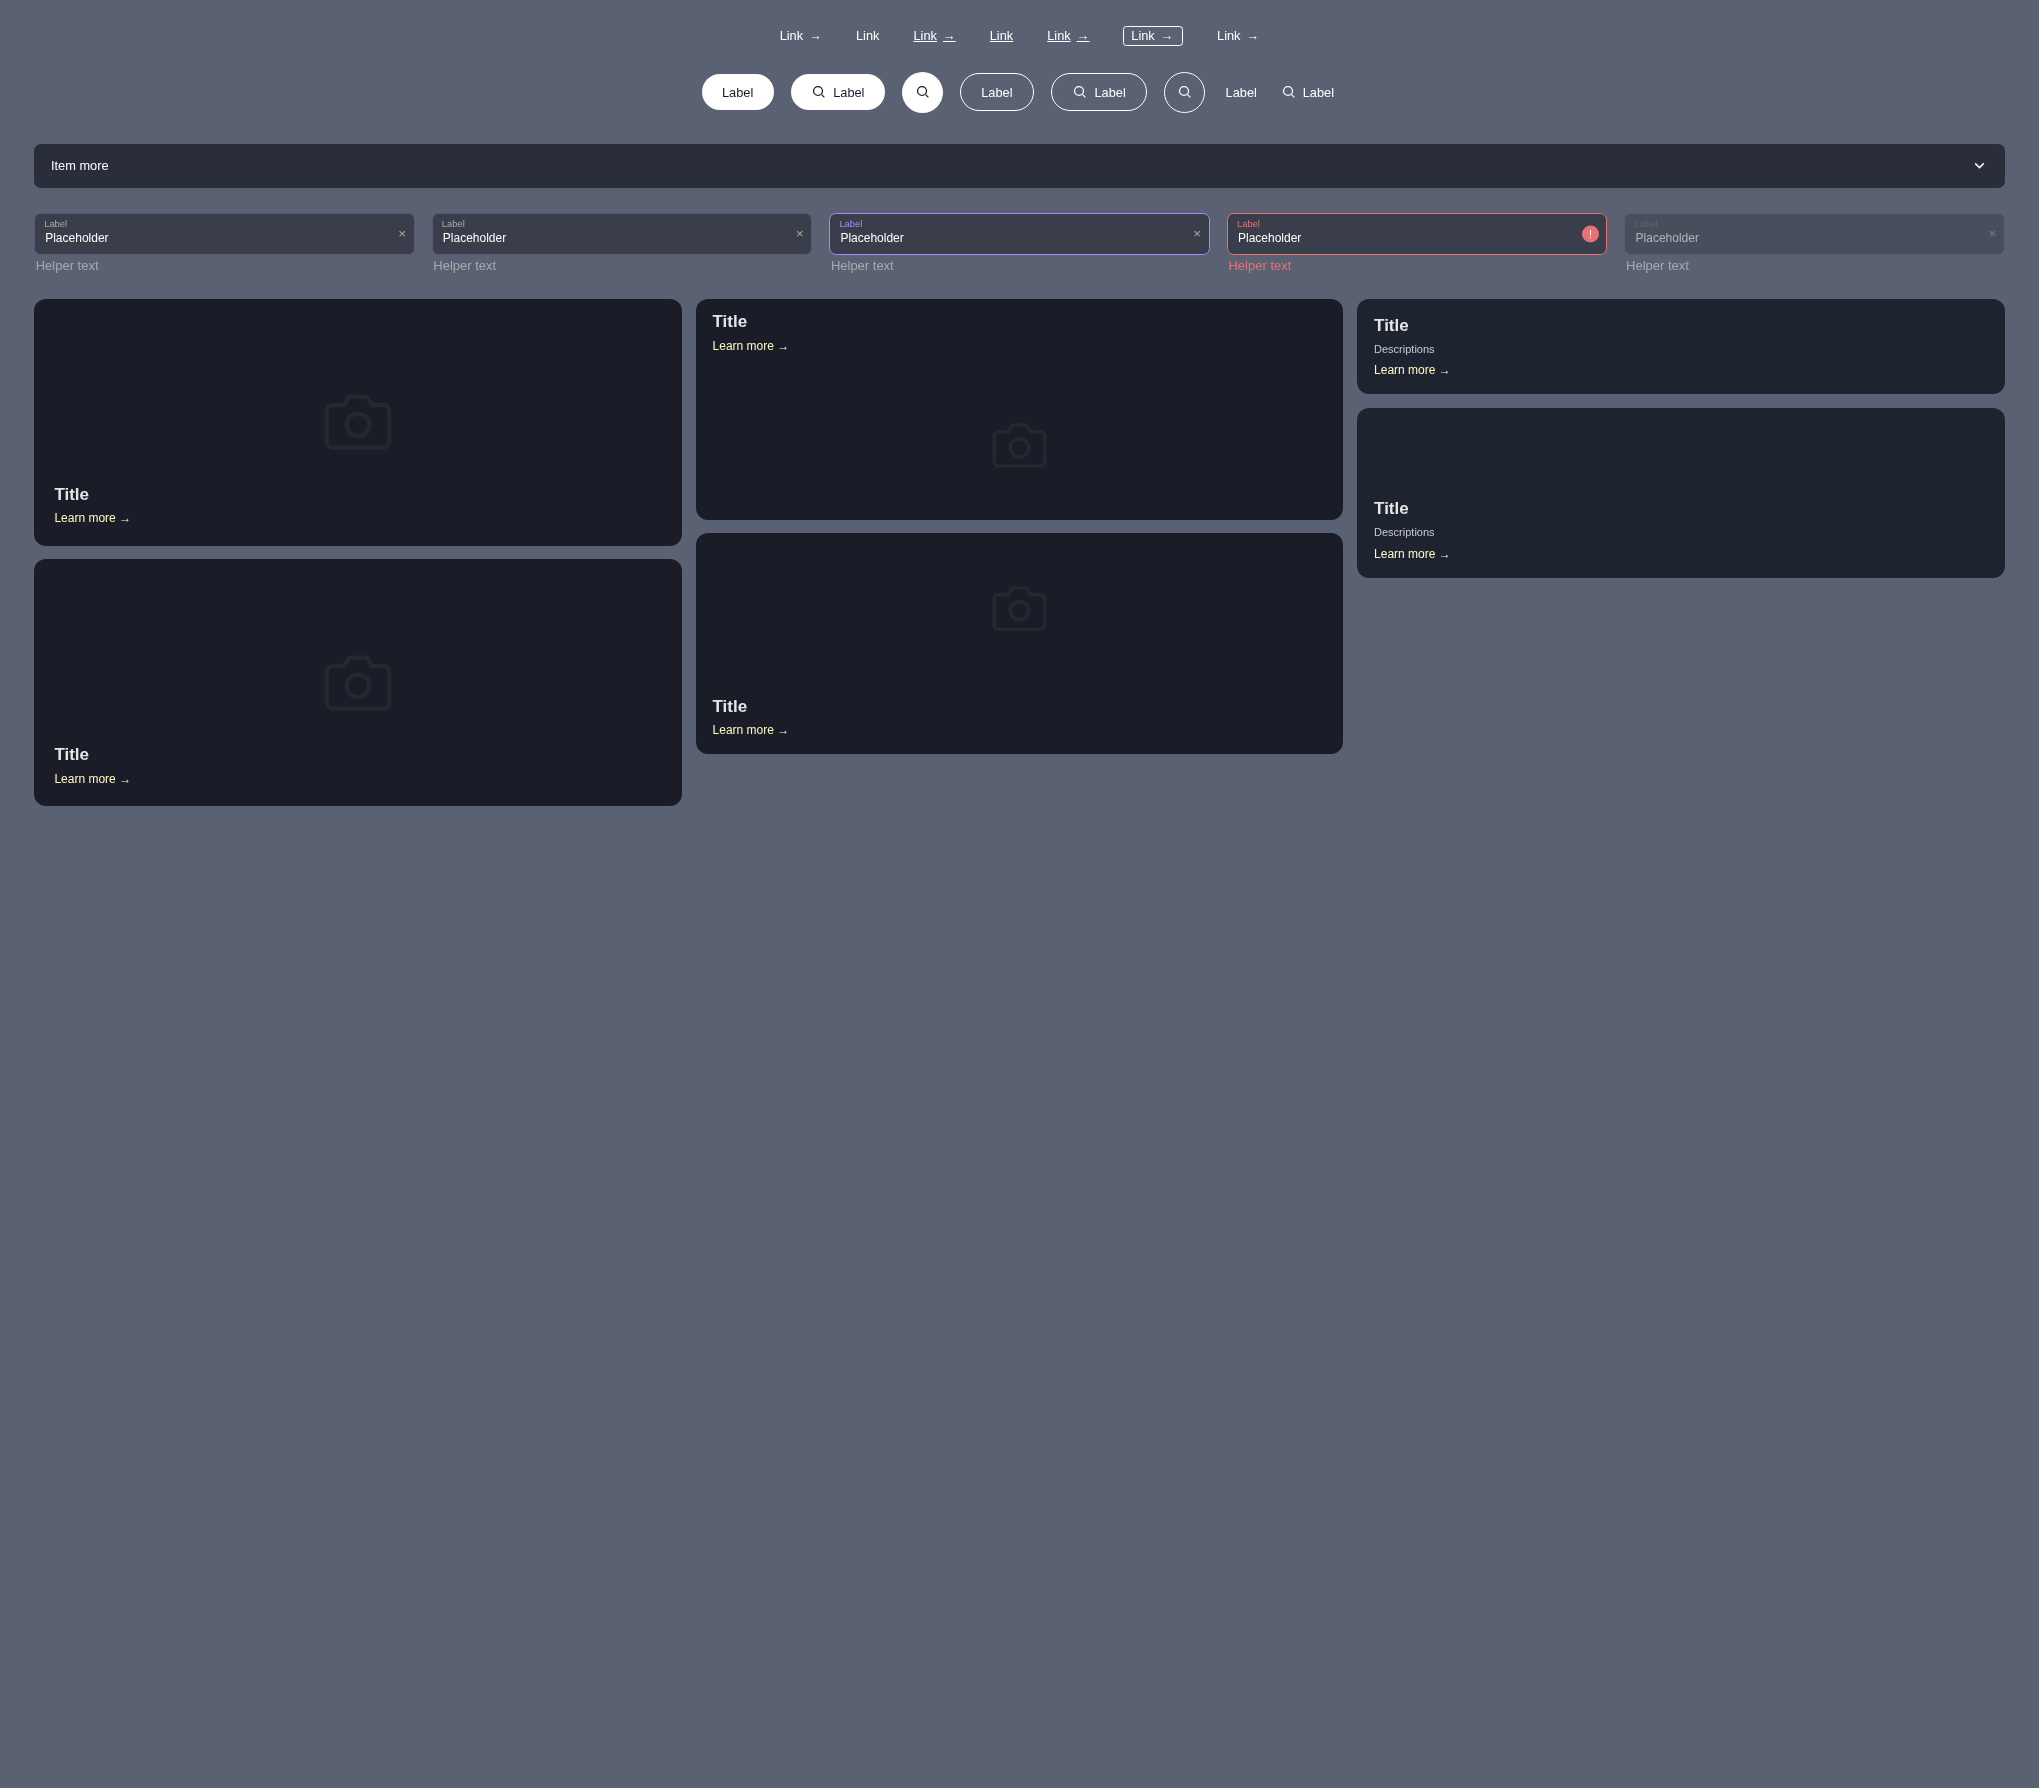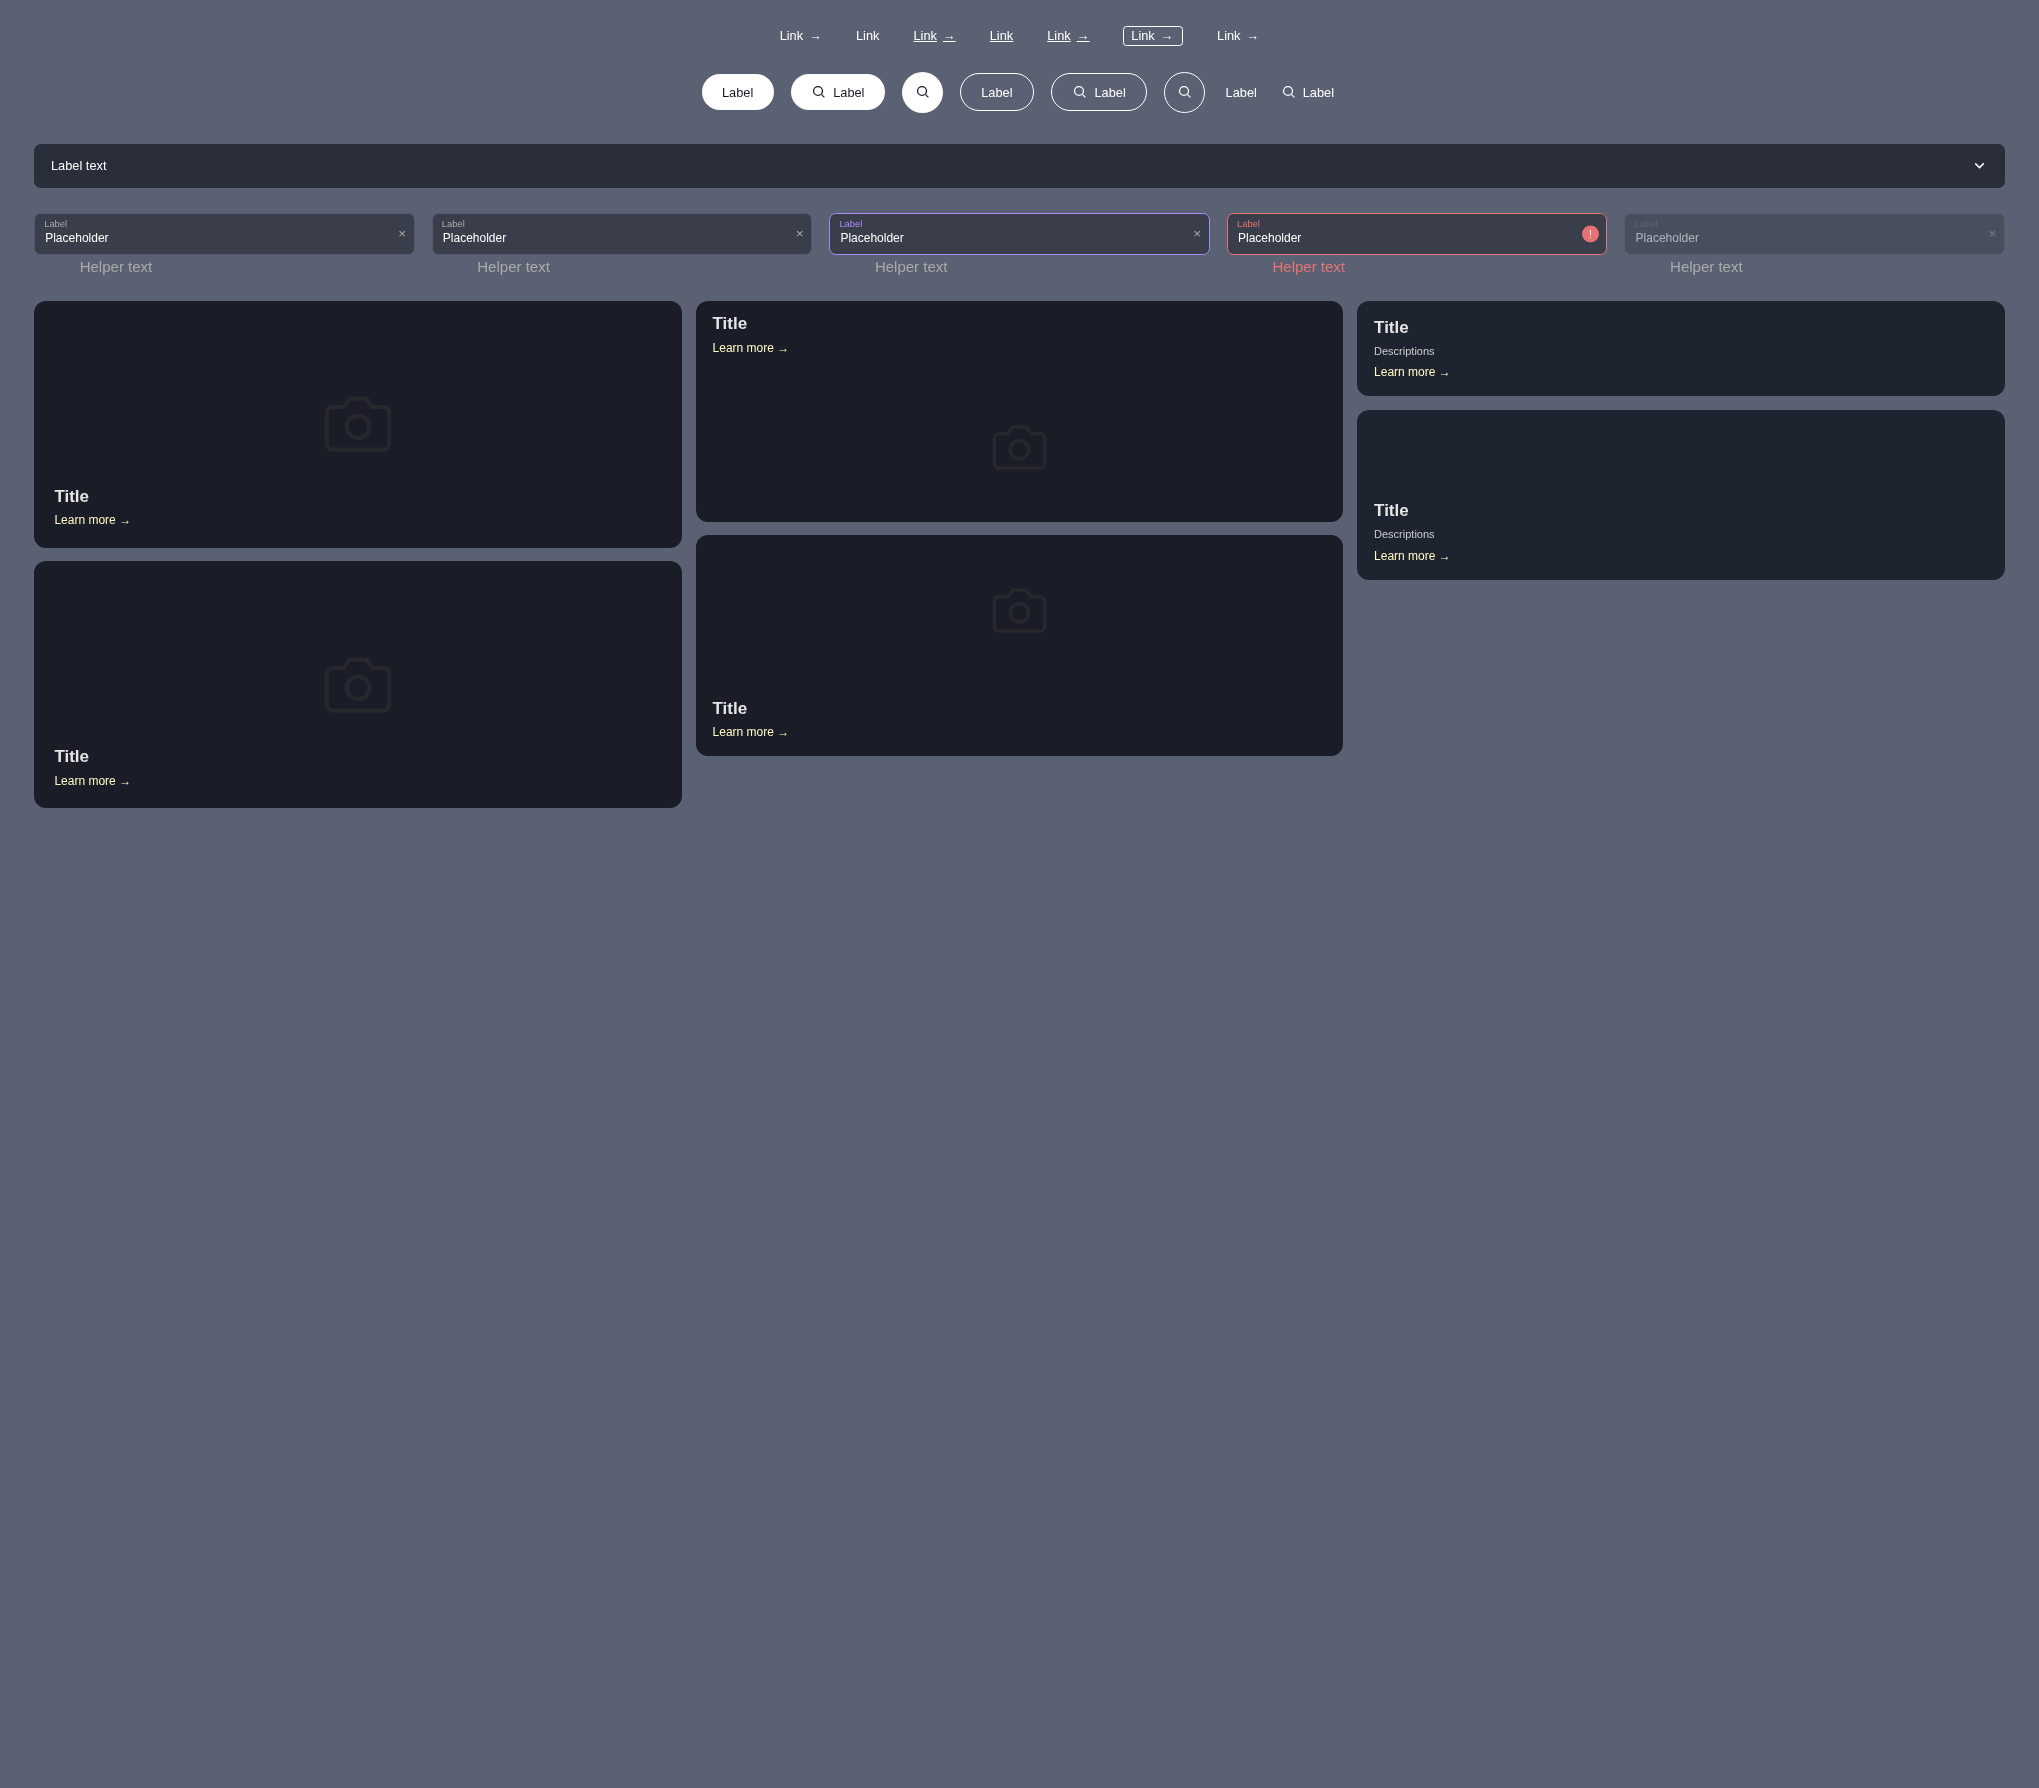--- a/index.html
+++ b/index.html
@@ -162,24 +162,23 @@
       position: absolute;
       right: 8.5px;
       top: 50%;
       transform: translateY(-50%);
       cursor: pointer;
       color: #aaa;
       font-size: 13.6px;
       line-height: 1;
     }
     .input-helper {
-      font-size: 15px;
+      font-size: 13px;
       color: #aaa;
       padding-left: 1.7px;
-      margin-left: 44px;
     }
     
     .input-focused .input-field {
       border-color: #a78bfa;
     }
     .input-focused .input-label-float {
       color: #a78bfa;
     }
     
     .input-error .input-field {
@@ -403,21 +402,21 @@
   <button class="btn btn-ghost">
     <svg class="search-icon-svg" viewBox="0 0 24 24">
         <circle cx="11" cy="11" r="7"></circle>
         <line x1="21" y1="21" x2="16.65" y2="16.65"></line>
       </svg>
     <span>Label</span>
   </button>
 </div>
 
 <div class="accordion">
-  <span class="accordion-text">Label text</span>
+  <span class="accordion-text">Item more</span>
   <svg class="chevron-icon" viewBox="0 0 24 24">
     <polyline points="6 9 12 15 18 9"></polyline>
   </svg>
 </div>
 
 <div class="inputs-row">
 
   <div class="input-group">
     <div class="input-wrapper">
       <span class="input-label-float">Label</span>

